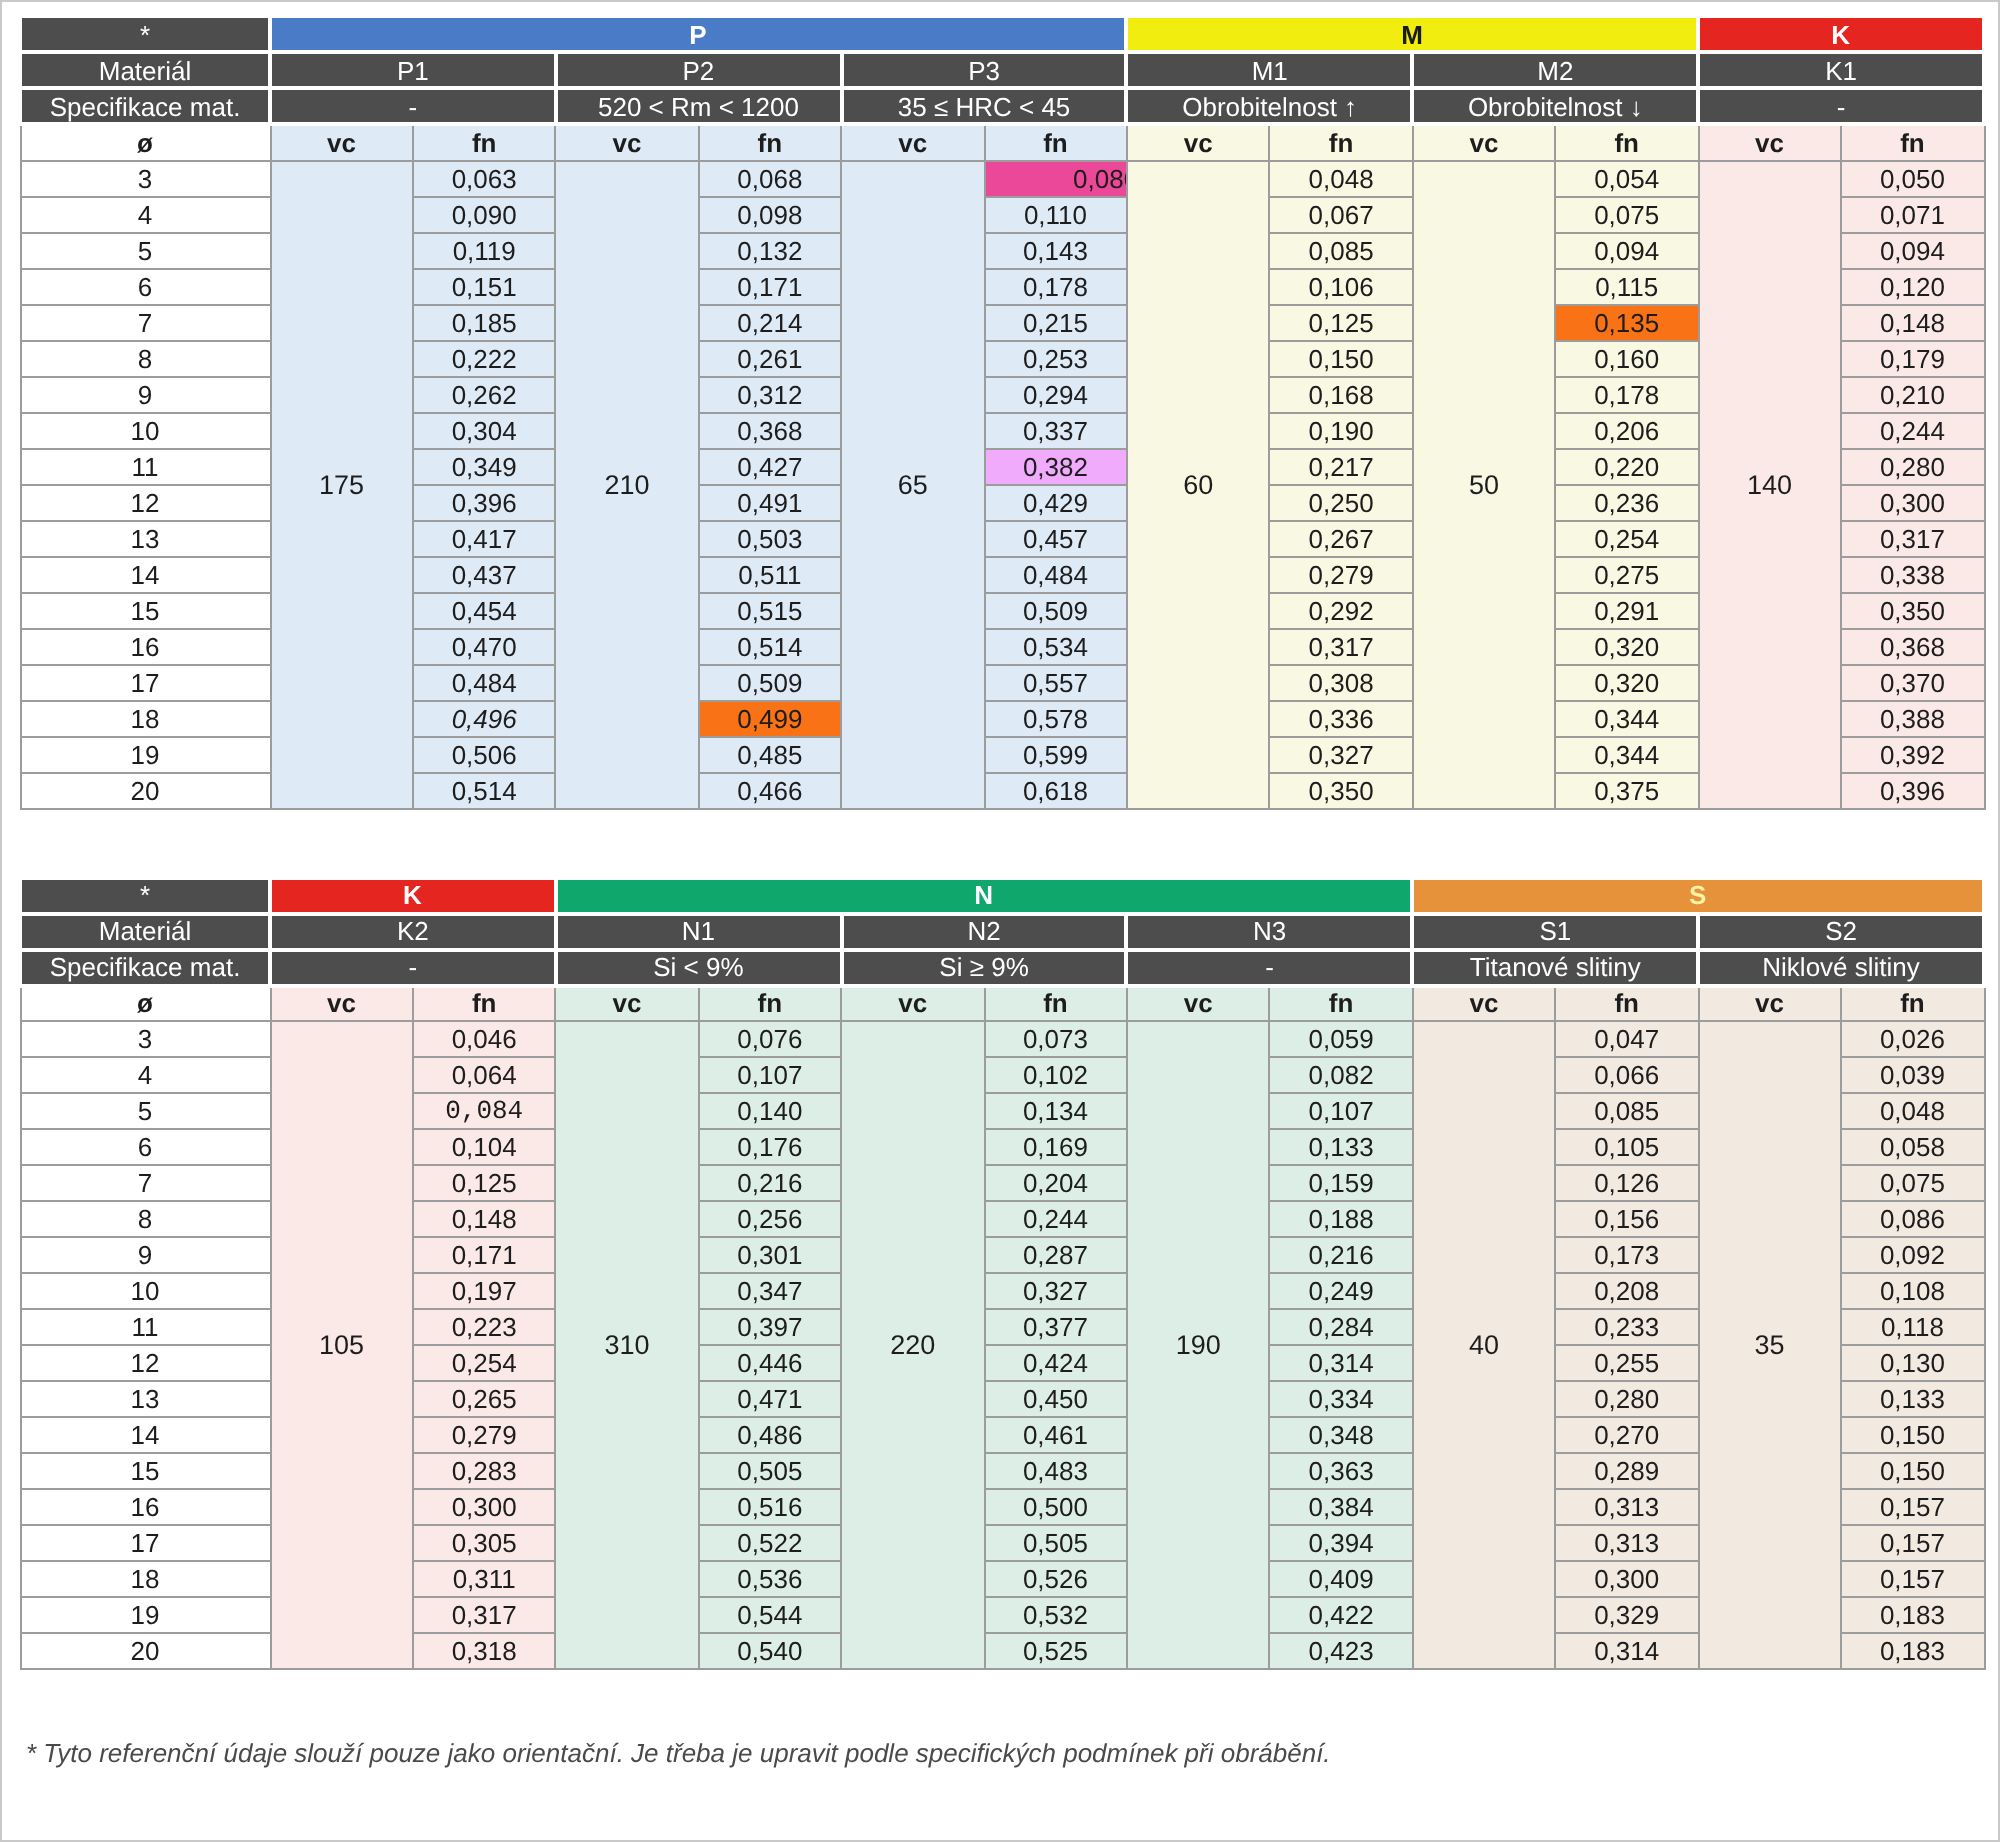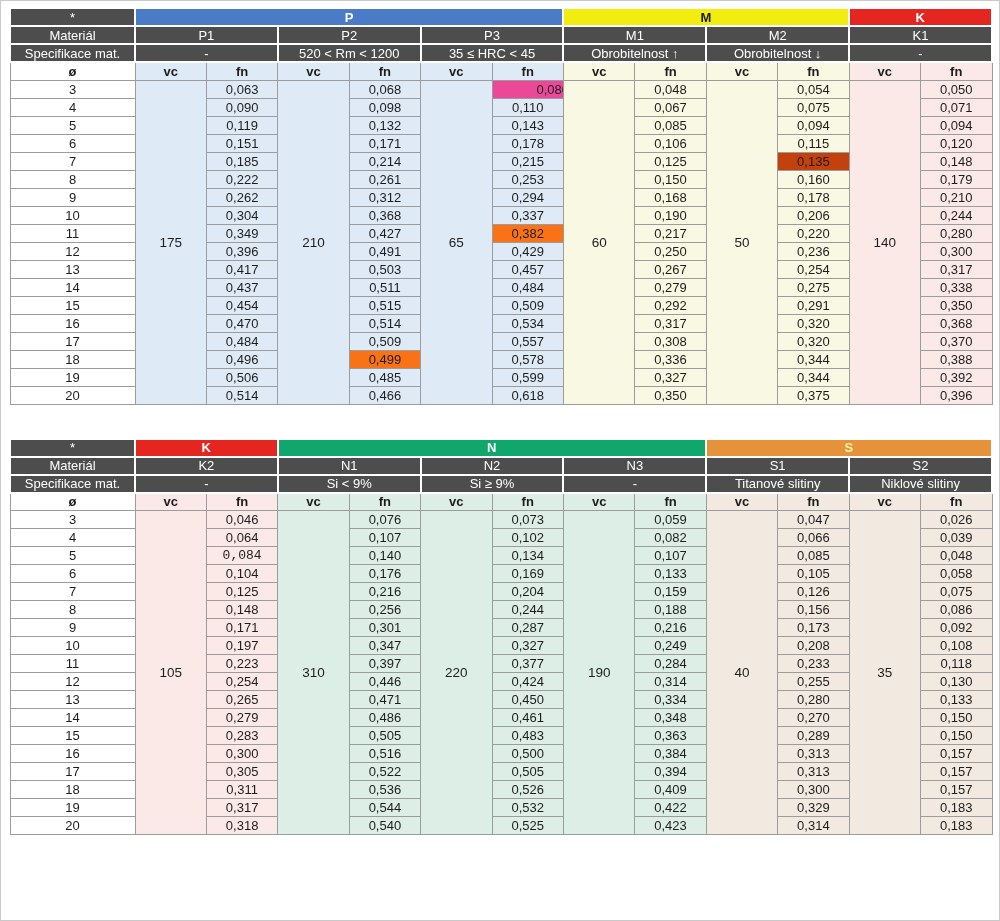--- a/index.html
+++ b/index.html
@@ -155,21 +155,21 @@
             <td class="fn" style="background: rgb(248, 248, 227);">0,106</td>
             <td class="fn" style="background: rgb(248, 248, 227);">0,115</td>
             <td class="fn" style="background: rgb(251, 233, 232);">0,120</td>
           </tr>
           <tr>
             <td class="dia">7</td>
             <td class="fn" style="background: rgb(223, 234, 247);">0,185</td>
             <td class="fn" style="background: rgb(223, 234, 247);">0,214</td>
             <td class="fn" style="background: rgb(223, 234, 247);">0,215</td>
             <td class="fn" style="background: rgb(248, 248, 227);">0,125</td>
-            <td class="fn" style="background: #c2410c;">0,135</td>
+            <td class="fn" style="background: #f97316;">0,135</td>
             <td class="fn" style="background: rgb(251, 233, 232);">0,148</td>
           </tr>
           <tr>
             <td class="dia">8</td>
             <td class="fn" style="background: rgb(223, 234, 247);">0,222</td>
             <td class="fn" style="background: rgb(223, 234, 247);">0,261</td>
             <td class="fn" style="background: rgb(223, 234, 247);">0,253</td>
             <td class="fn" style="background: rgb(248, 248, 227);">0,150</td>
             <td class="fn" style="background: rgb(248, 248, 227);">0,160</td>
             <td class="fn" style="background: rgb(251, 233, 232);">0,179</td>
@@ -189,21 +189,21 @@
             <td class="fn" style="background: rgb(223, 234, 247);">0,368</td>
             <td class="fn" style="background: rgb(223, 234, 247);">0,337</td>
             <td class="fn" style="background: rgb(248, 248, 227);">0,190</td>
             <td class="fn" style="background: rgb(248, 248, 227);">0,206</td>
             <td class="fn" style="background: rgb(251, 233, 232);">0,244</td>
           </tr>
           <tr>
             <td class="dia">11</td>
             <td class="fn" style="background: rgb(223, 234, 247);">0,349</td>
             <td class="fn" style="background: rgb(223, 234, 247);">0,427</td>
-            <td class="fn" style="background: #f97316;">0,382</td>
+            <td class="fn" style="background: #f0abfc;">0,382</td>
             <td class="fn" style="background: rgb(248, 248, 227);">0,217</td>
             <td class="fn" style="background: rgb(248, 248, 227);">0,220</td>
             <td class="fn" style="background: rgb(251, 233, 232);">0,280</td>
           </tr>
           <tr>
             <td class="dia">12</td>
             <td class="fn" style="background: rgb(223, 234, 247);">0,396</td>
             <td class="fn" style="background: rgb(223, 234, 247);">0,491</td>
             <td class="fn" style="background: rgb(223, 234, 247);">0,429</td>
             <td class="fn" style="background: rgb(248, 248, 227);">0,250</td>
@@ -250,21 +250,21 @@
             <td class="dia">17</td>
             <td class="fn" style="background: rgb(223, 234, 247);">0,484</td>
             <td class="fn" style="background: rgb(223, 234, 247);">0,509</td>
             <td class="fn" style="background: rgb(223, 234, 247);">0,557</td>
             <td class="fn" style="background: rgb(248, 248, 227);">0,308</td>
             <td class="fn" style="background: rgb(248, 248, 227);">0,320</td>
             <td class="fn" style="background: rgb(251, 233, 232);">0,370</td>
           </tr>
           <tr>
             <td class="dia">18</td>
-            <td class="fn" style="background: rgb(223, 234, 247);">0,496</td>
+            <td class="fn" style="background: rgb(223, 234, 247); font-style: italic;">0,496</td>
             <td class="fn" style="background: #f97316;">0,499</td>
             <td class="fn" style="background: rgb(223, 234, 247);">0,578</td>
             <td class="fn" style="background: rgb(248, 248, 227);">0,336</td>
             <td class="fn" style="background: rgb(248, 248, 227);">0,344</td>
             <td class="fn" style="background: rgb(251, 233, 232);">0,388</td>
           </tr>
           <tr>
             <td class="dia">19</td>
             <td class="fn" style="background: rgb(223, 234, 247);">0,506</td>
             <td class="fn" style="background: rgb(223, 234, 247);">0,485</td>
@@ -504,13 +504,14 @@
             <td class="fn" style="background: rgb(251, 233, 232);">0,318</td>
             <td class="fn" style="background: rgb(221, 238, 230);">0,540</td>
             <td class="fn" style="background: rgb(221, 238, 230);">0,525</td>
             <td class="fn" style="background: rgb(221, 238, 230);">0,423</td>
             <td class="fn" style="background: rgb(242, 233, 224);">0,314</td>
             <td class="fn" style="background: rgb(242, 233, 224);">0,183</td>
           </tr>
         </tbody>
       </table>
     </div>
+  <div class="footnote">* Tyto referenční údaje slouží pouze jako orientační. Je třeba je upravit podle specifických podmínek při obrábění.</div>
 </div>
 
 </body></html>

